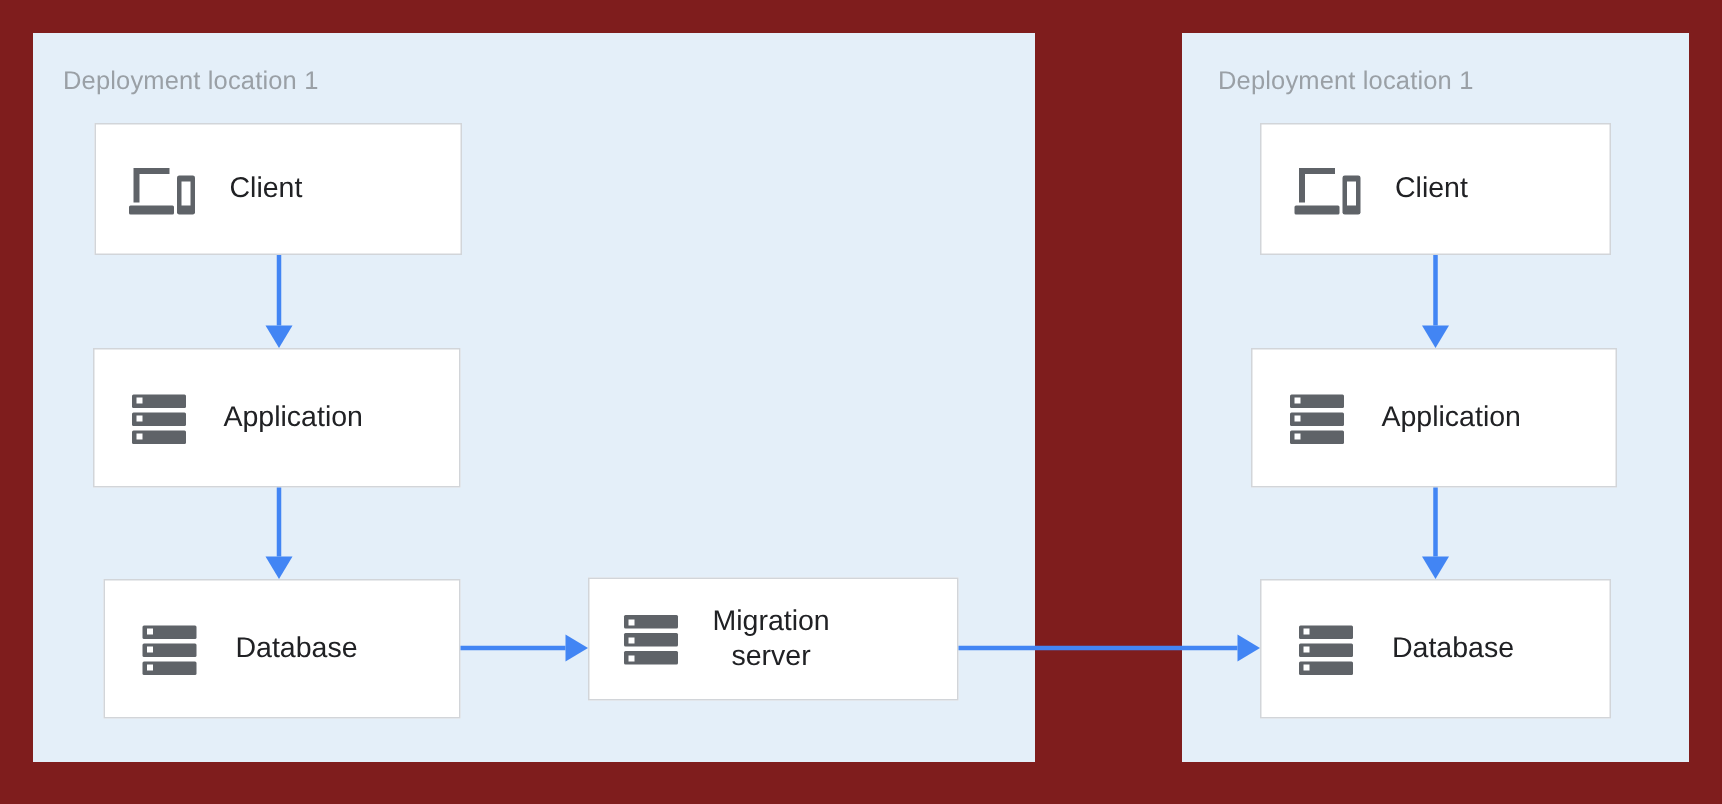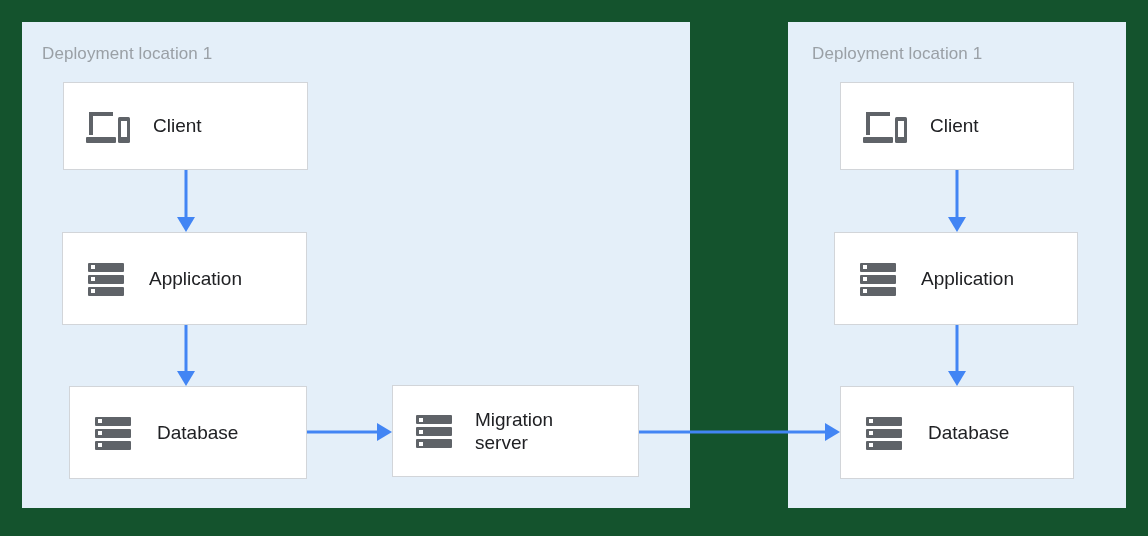--- a/index.html
+++ b/index.html
@@ -2,21 +2,21 @@
 <html><head>
 <meta charset="utf-8">
 <style>
   * { box-sizing: border-box; margin: 0; padding: 0; }
   html, body {
     width: 1148px; height: 536px;
     background: #ffffff;
     font-family: "Liberation Sans", sans-serif;
     overflow: hidden;
   }
-  #canvas { position: relative; width: 1148px; height: 536px; background: #14532d; }
+  #canvas { position: relative; width: 1148px; height: 536px; background: #7f1d1d; }
 
   .zone {
     position: absolute;
     background: #e4eff9;
   }
   .zone-label {
     position: absolute;
     font-size: 17px;
     color: #9aa0a6;
     letter-spacing: 0.1px;
@@ -35,21 +35,21 @@
     flex: 0 0 auto;
     display: flex;
     align-items: center;
     justify-content: center;
   }
   .node .node-label {
     font-size: 19px;
     color: #202124;
     line-height: 1.22;
     white-space: pre-line;
-    text-align: left;
+    text-align: center;
   }
 
   
   .ico-server { width: 38px; height: 38px; position: relative; }
   .ico-server .bar {
     position: absolute; left: 1px; width: 36px; height: 9px;
     background: #5f6368; border-radius: 1px;
   }
   .ico-server .bar:nth-child(1) { top: 3px; }
   .ico-server .bar:nth-child(2) { top: 15px; }
@@ -142,21 +142,21 @@
         </span>
     </span>
     <span class="node-label">Database</span>
   </div>
 
   <div class="arrow-h" style="left:307px; top:422px; width:85px; height:20px;">
     <div class="stem" style="width:70px;"></div>
     <div class="head"></div>
   </div>
 
-  <div class="node" style="left:392px; top:385px; width:247px; height:92px; padding-left:22px; gap:22px;">
+  <div class="node" style="left:392px; top:385px; width:247px; height:82px; padding-left:22px; gap:22px;">
     <span class="glyph">
       <span class="ico-server">
           <i class="bar"></i>
           <i class="bar"></i>
           <i class="bar"></i>
         </span>
     </span>
     <span class="node-label">Migration
 server</span>
   </div>

